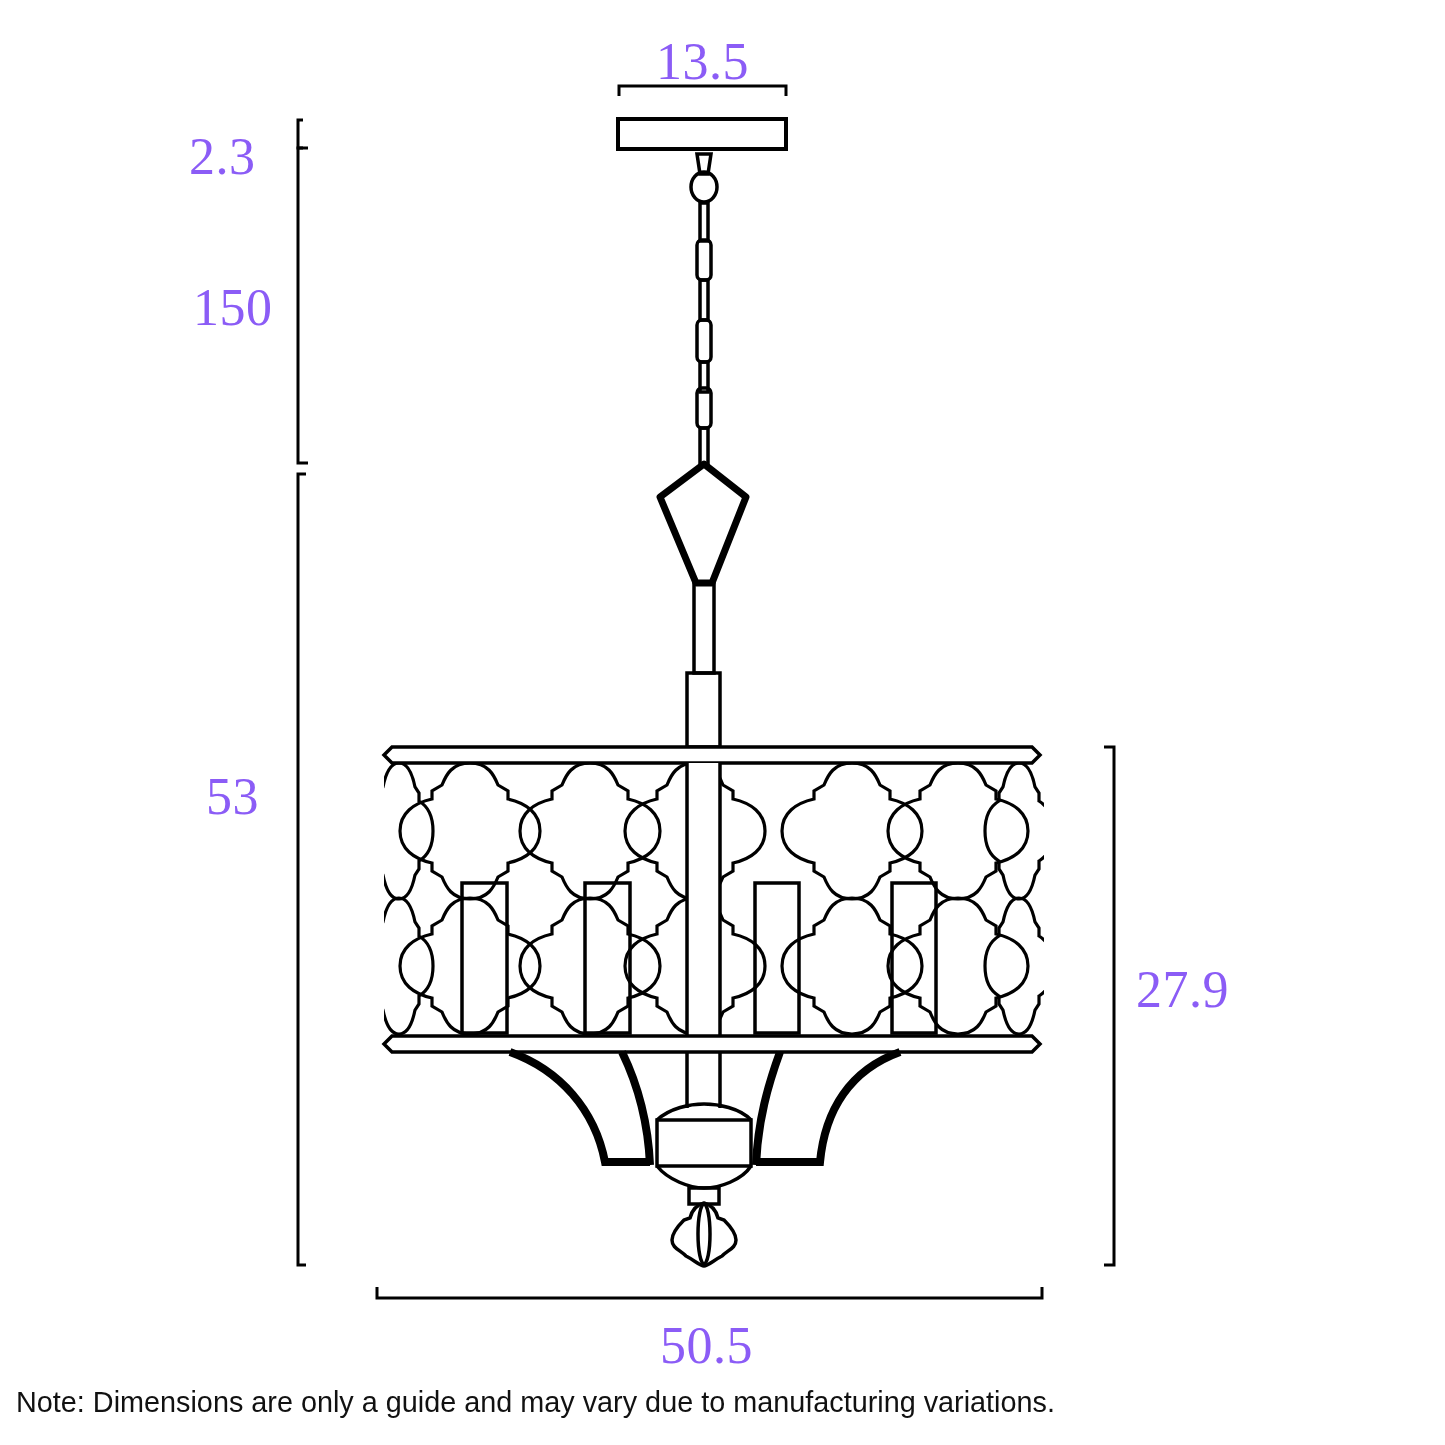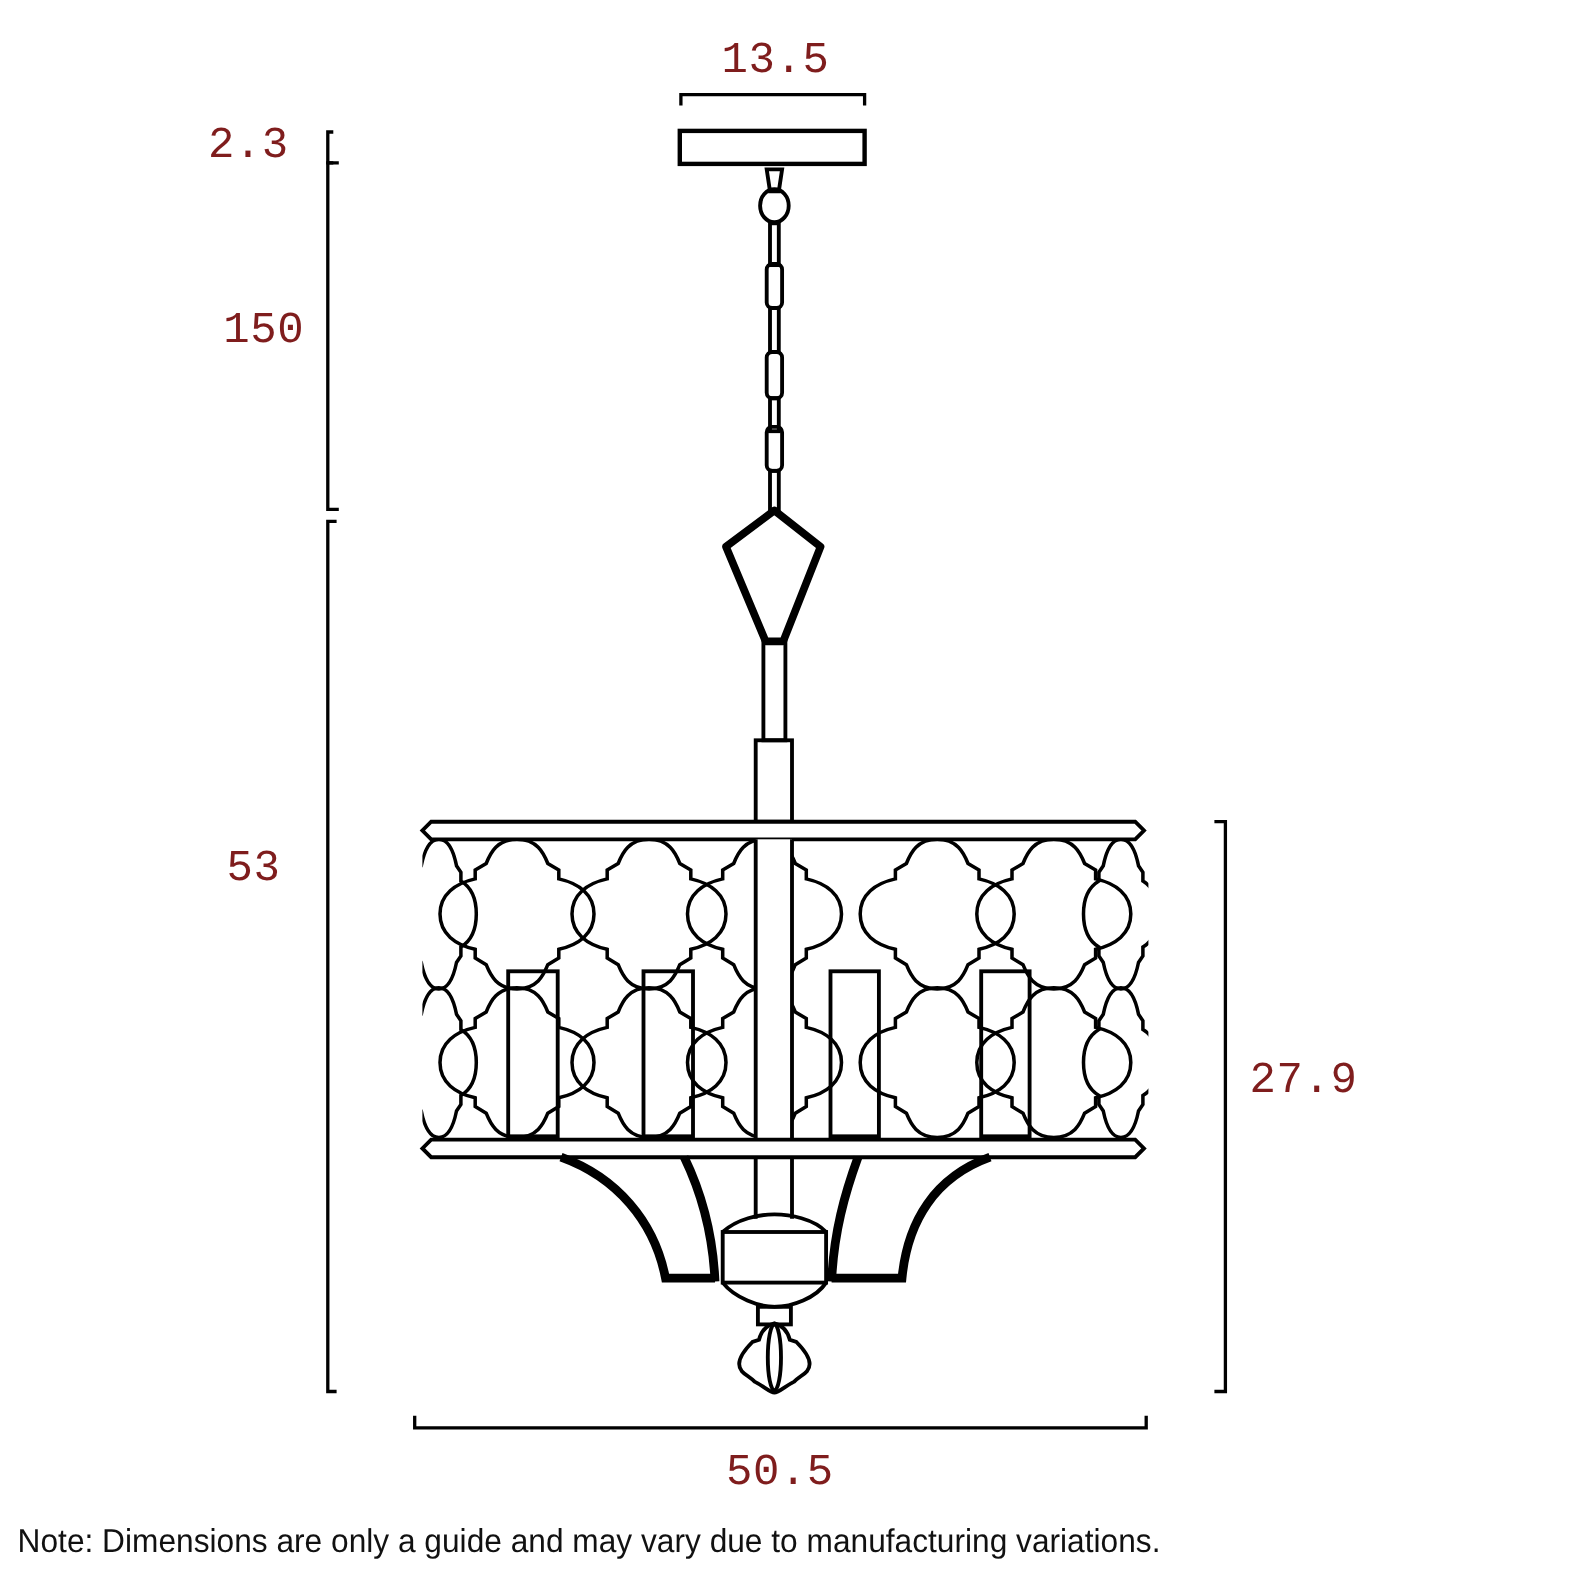--- a/index.html
+++ b/index.html
@@ -1,17 +1,17 @@
 <!DOCTYPE html>
 <html><head>
 <meta charset="utf-8">
 <style>
   html, body { margin: 0; padding: 0; background: #ffffff; }
   body { width: 1445px; height: 1445px; position: relative; overflow: hidden; font-family: "Liberation Sans", sans-serif; color: #000; }
-  .dim-label { position: absolute; font-family: Liberation Mono, monospace; font-size: 40px; line-height: 1; color: #7f1d1d; letter-spacing: 0.5px; }
+  .dim-label { position: absolute; font-family: Liberation Serif, serif; font-size: 52px; line-height: 1; color: #8b5cf6; letter-spacing: 0.5px; }
   #note { position: absolute; left: 16px; top: 1385px; font-family: "Liberation Sans", sans-serif; font-size: 30px; color: #111; white-space: nowrap; transform: scaleX(0.96); transform-origin: left; }
   svg { position: absolute; left: 0; top: 0; }
 </style>
 </head>
 <body>
 
 <svg width="1445" height="1445" viewBox="0 0 1445 1445" xmlns="http://www.w3.org/2000/svg" fill="none" stroke="#000">
   <defs>
 
     <path id="qf" d="M0,-68 C-18,-68 -24,-56 -28,-46 L-38,-40 L-38,-32 C-56,-28 -70,-18 -70,0 C-70,18 -56,28 -38,32 L-38,40 L-28,46 C-24,56 -18,68 0,68 C18,68 24,56 28,46 L38,40 L38,32 C56,28 70,18 70,0 C70,-18 56,-28 38,-32 L38,-40 L28,-46 C24,-56 18,-68 0,-68 Z" stroke-width="3.2"></path>
@@ -106,19 +106,19 @@
     <rect x="689" y="1188" width="30" height="16"></rect>
   </g>
 
   <g stroke-width="3.5">
     <path d="M704,1203 C696,1205 692,1210 690,1218 L684,1220 C676,1228 672,1234 672,1240 C672,1248 680,1250 686,1256 C694,1260 700,1266 704,1266 C708,1266 714,1260 722,1256 C728,1250 736,1248 736,1240 C736,1234 732,1228 724,1220 L718,1218 C716,1210 712,1205 704,1203 Z"></path>
     <ellipse cx="704" cy="1234" rx="6" ry="30"></ellipse>
   </g>
 </svg>
 
 <div class="dim-label" style="left:656px; top:36px;">13.5</div>
-<div class="dim-label" style="left:189px; top:114px;">2.3</div>
-<div class="dim-label" style="left:193px; top:282px;margin-left:10px;">150</div>
+<div class="dim-label" style="left:189px; top:131px;">2.3</div>
+<div class="dim-label" style="left:193px; top:282px;">150</div>
 <div class="dim-label" style="left:206px; top:771px;">53</div>
 <div class="dim-label" style="left:1136px; top:964px;">27.9</div>
 <div class="dim-label" style="left:660px; top:1320px;">50.5</div>
 
 <div id="note">Note: Dimensions are only a guide and may vary due to manufacturing variations.</div>
 
 </body></html>

